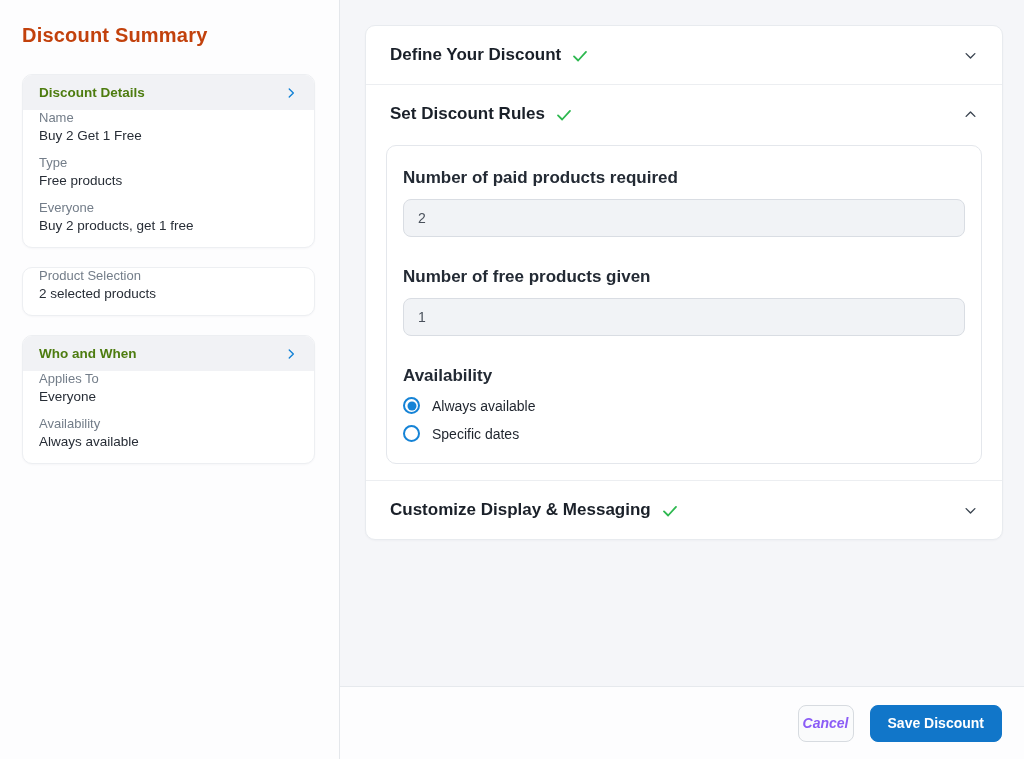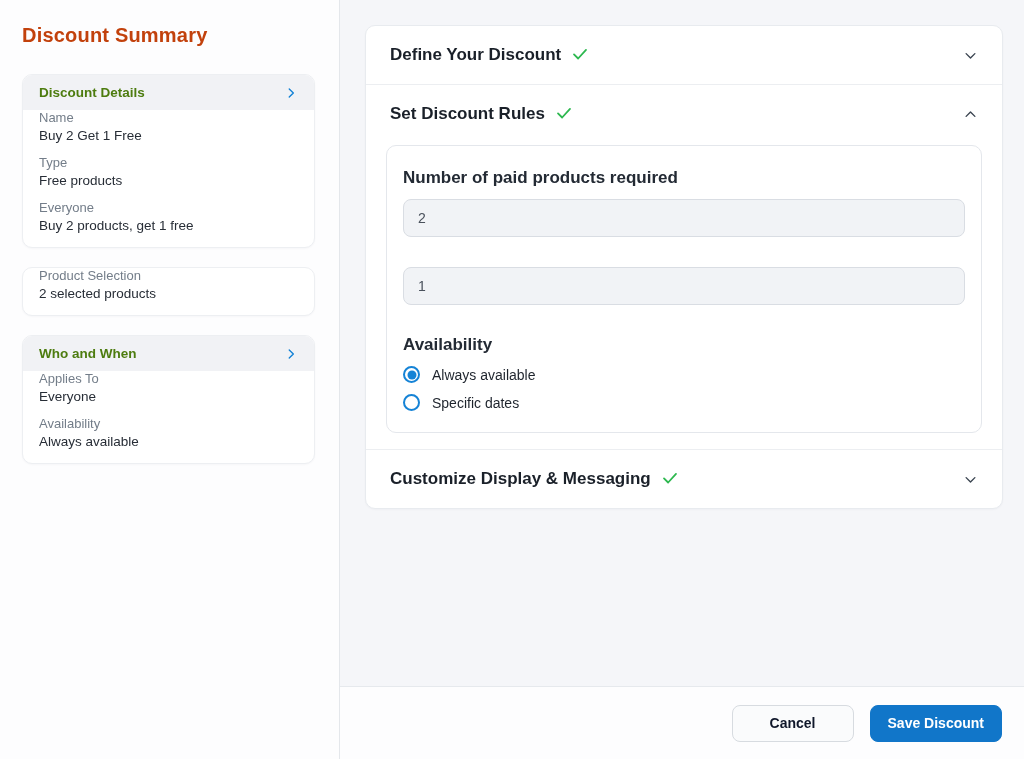--- a/index.html
+++ b/index.html
@@ -38,21 +38,21 @@
 
   .accordion {
     background:#ffffff; border:1px solid #e8ebef; border-radius:10px;
     box-shadow:0 1px 2px rgba(20,30,50,0.03);
   }
   .acc-section + .acc-section { border-top:1px solid #eceef1; }
   .acc-header {
     display:flex; align-items:center; justify-content:space-between;
     padding:19px 24px; cursor:pointer;
   }
-  .acc-title-wrap { display:flex; align-items:flex-start; gap:10px; }
+  .acc-title-wrap { display:flex; align-items:flex-end; gap:10px; }
   .acc-title { color:#1a2029; font-size:17px; font-weight:700; }
 
   .acc-body { padding:2px 20px 16px 20px; }
   .inner-panel {
     border:1px solid #e4e7ec; border-radius:10px; background:#ffffff;
     padding:22px 16px 21px 16px;
   }
   .field { margin-bottom:30px; }
   .field:last-of-type { margin-bottom:0; }
   .field-label { color:#232a34; font-size:17px; font-weight:700; margin-bottom:11px; display:block; }
@@ -79,21 +79,21 @@
   .footer {
     height:73px; background:#fdfdfe; border-top:1px solid #e6e9ed;
     display:flex; align-items:center; justify-content:flex-end;
     gap:16px; padding-right:22px;
   }
   .btn {
     font-family:"Liberation Sans", sans-serif; font-size:14px; font-weight:700;
     border-radius:8px; cursor:pointer; height:37px;
   }
   .btn-cancel {
-    background:#fafbfc; border:1px solid #d7dbe0; color:#0f172a; padding:0 37px;
+    background:#fafbfc; border:1px solid #d7dbe0; color:#8b5cf6; padding:0 4px;font-style:italic;
   }
   .btn-save {
     background:#1176c9; border:1px solid #1176c9; color:#ffffff; padding:0 17px;
   }
 
   .chev-icon { display:inline-flex; }
 </style>
 </head>
 <body>
 
@@ -198,20 +198,21 @@
           </div>
           <div class="acc-body">
             <div class="inner-panel">
 
               <div class="field">
                 <label class="field-label">Number of paid products required</label>
                 <input class="text-input" type="text" value="2" style="">
               </div>
 
               <div class="field">
+                <label class="field-label">Number of free products given</label>
                 <input class="text-input" type="text" value="1" style="">
               </div>
 
               <div class="availability">
                 <span class="field-label" style="margin-bottom:0;">Availability</span>
                 <div class="radio-row">
                   <span class="radio checked"></span>
                   <span class="radio-label">Always available</span>
                 </div>
                 <div class="radio-row">

